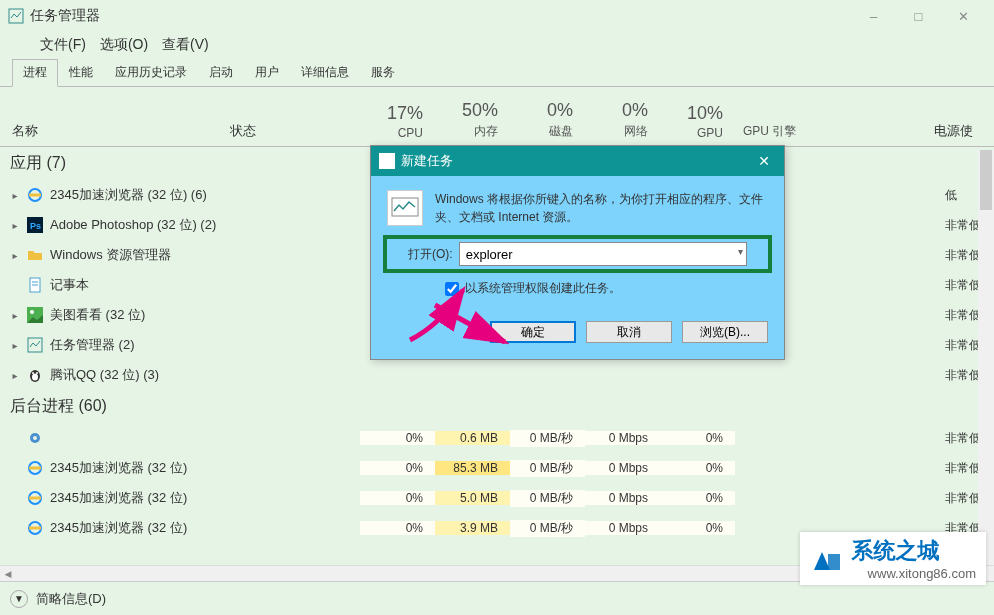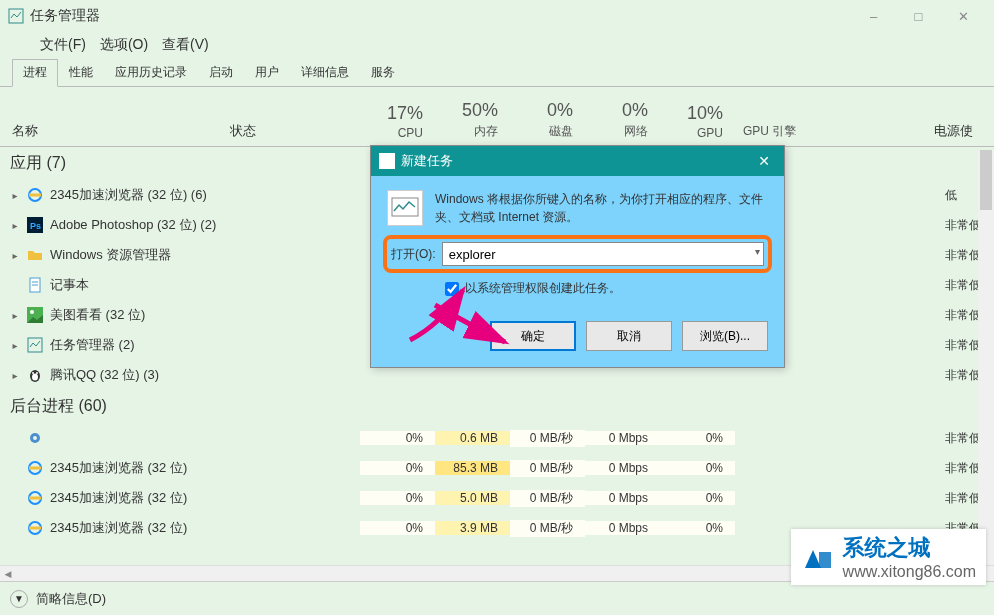--- a/index.html
+++ b/index.html
@@ -64,35 +64,35 @@
 .dialog-title .close { width: 24px; text-align: center; cursor: pointer; font-size: 14px; }
 .dialog-body { padding: 14px 16px 16px; }
 .dialog-body .msg { display: flex; gap: 12px; margin-bottom: 12px; }
 .dialog-body .msg .mico { width: 36px; height: 36px; border: 1px solid #ccc; background: #fff; display: flex; align-items: center; justify-content: center; font-size: 18px; color: #2e8b8b; }
 .dialog-body .msg .mtxt { font-size: 12px; line-height: 1.5; flex: 1; }
 .openrow { display: flex; align-items: center; gap: 6px; }
 .openrow label { font-size: 12px; }
 .openrow .combo { flex: 1; position: relative; }
 .openrow .combo input { width: 100%; height: 24px; padding: 0 24px 0 6px; font-size: 13px; border: 1px solid #888; }
 .openrow .combo .dd { position: absolute; right: 4px; top: 4px; font-size: 10px; color: #666; pointer-events: none; }
-.highlight { border: 4px solid #f97316; border-radius: 8px; padding: 3px 4px; margin: -3px -4px; }
+.highlight { border: 4px solid #15803d; border-radius: 0; padding: 3px 21px; margin: -3px -4px; }
 .admin-row { margin: 10px 0 0 58px; display: flex; align-items: center; gap: 6px; font-size: 12px; }
 .admin-row input { width: 14px; height: 14px; }
 .dlg-btns { display: flex; justify-content: flex-end; gap: 10px; margin-top: 24px; }
-.dlg-btns button { width: 86px; height: 30px; font-size: 12px; background: #e8e8e8; border: 1px solid #999; cursor: pointer; }
+.dlg-btns button { width: 86px; height: 22px; font-size: 12px; background: #e8e8e8; border: 1px solid #999; cursor: pointer; }
 .dlg-btns button.primary { border: 2px solid #0078d4; }
 
 
 .arrow { position: absolute; pointer-events: none; }
 
 
 .watermark { position: absolute; right: 8px; bottom: 30px; background: #fff; padding: 4px 10px; display: flex; align-items: center; gap: 8px; box-shadow: 0 0 4px rgba(0,0,0,0.2); }
 .watermark .wlogo { width: 34px; height: 34px; color: #0070c0; }
 .watermark .wtxt1 { font-size: 22px; font-weight: bold; color: #0070c0; }
-.watermark .wtxt2 { font-size: 16px; color: #666; }
+.watermark .wtxt2 { font-size: 13px; color: #666; margin-left: 16px; }
 
 
 .ie-icon { color: #1e90ff; }
 .ps-icon svg { display: block; }
 .folder-icon { color: #f0c040; }
 .note-icon { color: #4aa0d0; }
 .img-icon svg { display: block; }
 .tm-icon { color: #2e8b8b; }
 .qq-icon svg { display: block; }
 .gear-icon { color: #4a90d0; }

